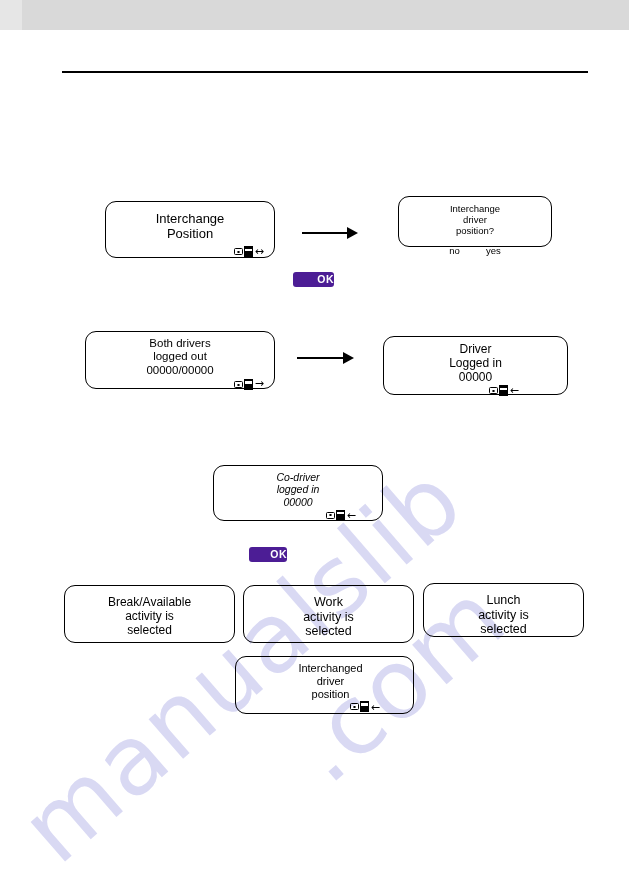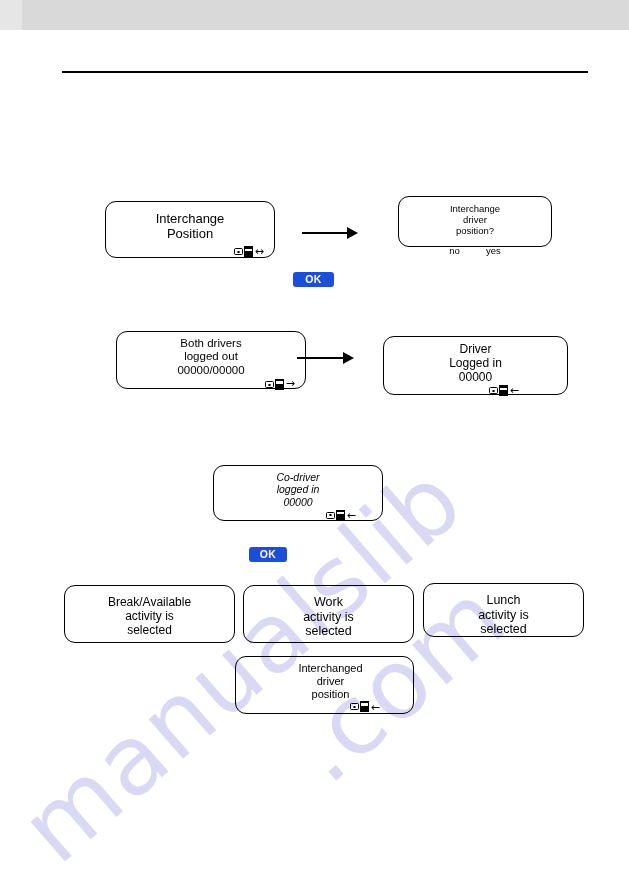--- a/index.html
+++ b/index.html
@@ -185,26 +185,26 @@
     height: 0;
     border-top: 6px solid transparent;
     border-bottom: 6px solid transparent;
     border-left: 11px solid #000;
   }
 
   
   .okkey {
     position: absolute;
     box-sizing: border-box;
-    background: #1d4ed8;
+    background: #4c1d95;
     border-radius: 3px;
     color: #ffffff;
     font-family: "Liberation Sans", sans-serif;
     font-weight: 700;
-    text-align: center;
+    text-align: right;
     letter-spacing: 0.5px;
   }
 </style>
 </head>
 <body>
 
 <div id="page">
 
   <div class="top-band">
     <div class="top-band-notch"></div>
@@ -236,21 +236,21 @@
       <span class="line">Interchange</span>
       <span class="line">driver</span>
       <span class="line">position?</span>
       <span class="softkeys" style="margin-top:1px;">
         <span class="sk" style="margin-right:26px;">no</span><span class="sk">yes</span>
       </span>
     </div>
 
     <div class="okkey" style="left:293px; top:272px; width:41px; height:15px; line-height:15px; font-size:10.5px;">OK</div>
 
-    <div class="lcd" style="left:85px; top:331px; width:190px; height:58px; padding-top:5px; font-size:11.5px;margin-left:31px;">
+    <div class="lcd" style="left:85px; top:331px; width:190px; height:58px; padding-top:5px; font-size:11.5px;">
       <span class="line">Both drivers</span>
       <span class="line">logged out</span>
       <span class="line">00000/00000</span>
       <span class="glyphrow right" style="margin-top:1px;">
         <span class="ico ico-card"></span><span class="ico ico-slot"></span><span class="ico-arrow">→</span>
       </span>
     </div>
 
     <div class="flow-arrow" style="left:297px; top:352px; width:58px;">
       <span class="shaft" style="width:47px;"></span>

